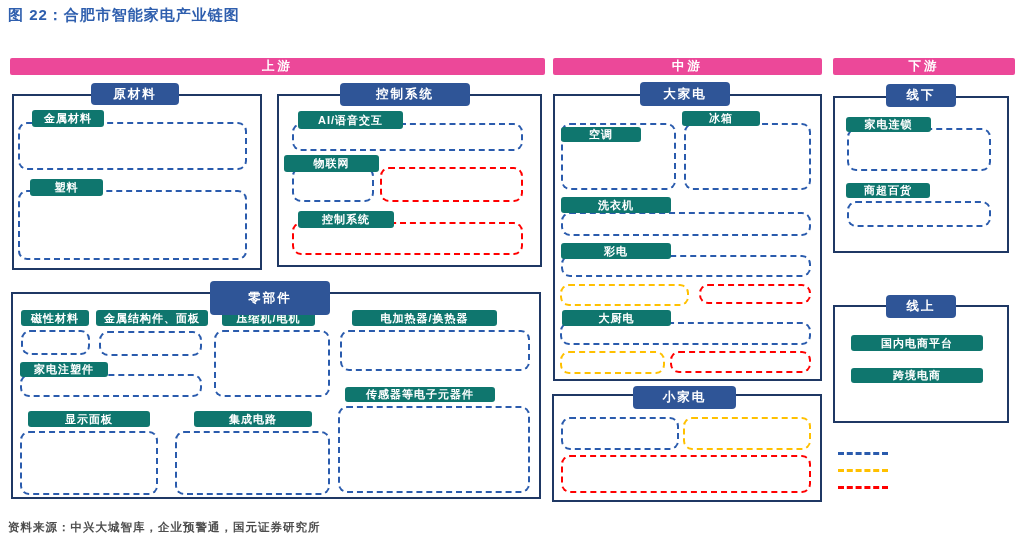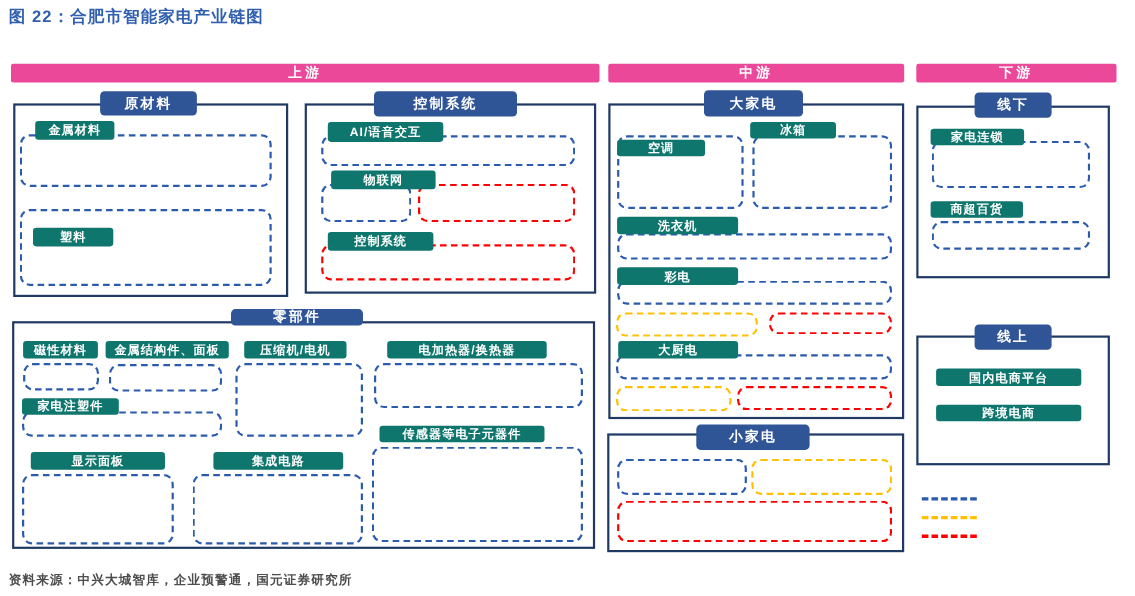--- a/index.html
+++ b/index.html
@@ -33,35 +33,35 @@
   <div class="abs title" style="left:8px;top:6px;">图 22：合肥市智能家电产业链图</div>
 
   <div class="abs bar" style="left:10px;top:58px;width:535px;height:17px;">上游</div>
   <div class="abs bar" style="left:553px;top:58px;width:269px;height:17px;">中游</div>
   <div class="abs bar" style="left:833px;top:58px;width:182px;height:17px;">下游</div>
 
   <div class="abs panel" style="left:12px;top:94px;width:250px;height:176px;"></div>
   <div class="abs hdr" style="left:91px;top:83px;width:88px;height:22px;">原材料</div>
   <div class="abs tag" style="left:32px;top:110px;width:72px;height:17px;">金属材料</div>
   <div class="abs db" style="left:18px;top:122px;width:229px;height:48px;"></div>
-  <div class="abs tag" style="left:30px;top:179px;width:73px;height:17px;margin-top:28px;">塑料</div>
+  <div class="abs tag" style="left:30px;top:179px;width:73px;height:17px;">塑料</div>
   <div class="abs db" style="left:18px;top:190px;width:229px;height:70px;"></div>
 
   <div class="abs panel" style="left:277px;top:94px;width:265px;height:173px;"></div>
   <div class="abs hdr" style="left:340px;top:83px;width:130px;height:23px;">控制系统</div>
   <div class="abs tag" style="left:298px;top:111px;width:105px;height:18px;">AI/语音交互</div>
   <div class="abs db" style="left:292px;top:123px;width:231px;height:28px;"></div>
-  <div class="abs tag" style="left:301px;top:155px;width:95px;height:17px;text-align:right;">物联网</div>
+  <div class="abs tag" style="left:284px;top:155px;width:95px;height:17px;text-align:right;">物联网</div>
   <div class="abs db" style="left:292px;top:167px;width:82px;height:35px;"></div>
   <div class="abs dr" style="left:380px;top:167px;width:143px;height:35px;"></div>
   <div class="abs tag" style="left:298px;top:211px;width:96px;height:17px;">控制系统</div>
   <div class="abs dr" style="left:292px;top:222px;width:231px;height:33px;"></div>
 
   <div class="abs panel" style="left:11px;top:292px;width:530px;height:207px;"></div>
-  <div class="abs hdr" style="left:210px;top:281px;width:120px;height:15px;">零部件</div>
+  <div class="abs hdr" style="left:210px;top:281px;width:120px;height:34px;">零部件</div>
   <div class="abs tag" style="left:21px;top:310px;width:68px;height:16px;">磁性材料</div>
   <div class="abs db" style="left:21px;top:330px;width:69px;height:25px;"></div>
   <div class="abs tag" style="left:96px;top:310px;width:112px;height:16px;">金属结构件、面板</div>
   <div class="abs db" style="left:99px;top:331px;width:103px;height:25px;"></div>
   <div class="abs tag" style="left:222px;top:310px;width:93px;height:16px;">压缩机/电机</div>
   <div class="abs db" style="left:214px;top:330px;width:116px;height:67px;"></div>
   <div class="abs tag" style="left:352px;top:310px;width:145px;height:16px;">电加热器/换热器</div>
   <div class="abs db" style="left:340px;top:330px;width:190px;height:41px;"></div>
   <div class="abs tag" style="left:20px;top:362px;width:88px;height:15px;">家电注塑件</div>
   <div class="abs db" style="left:20px;top:374px;width:182px;height:23px;"></div>

